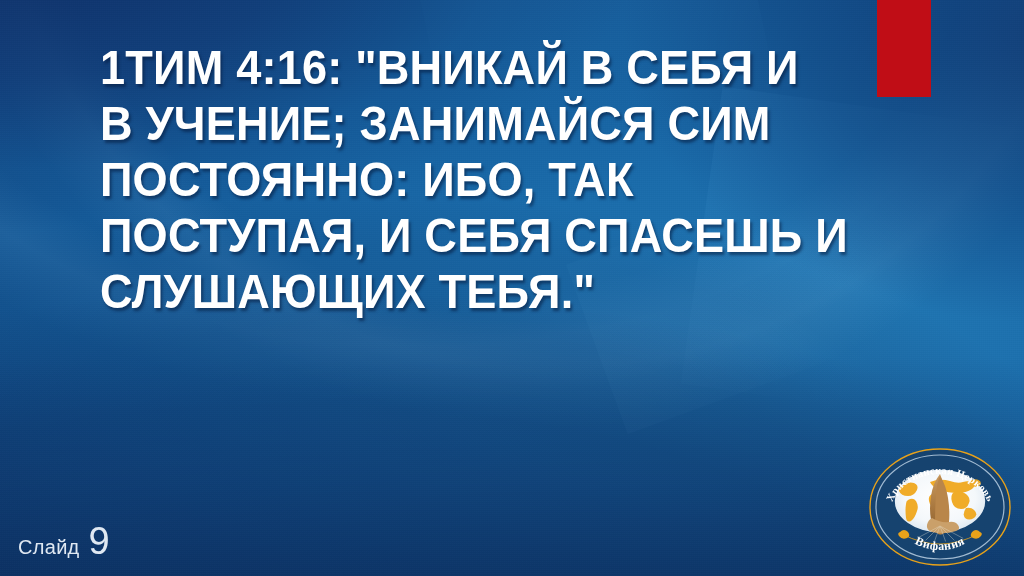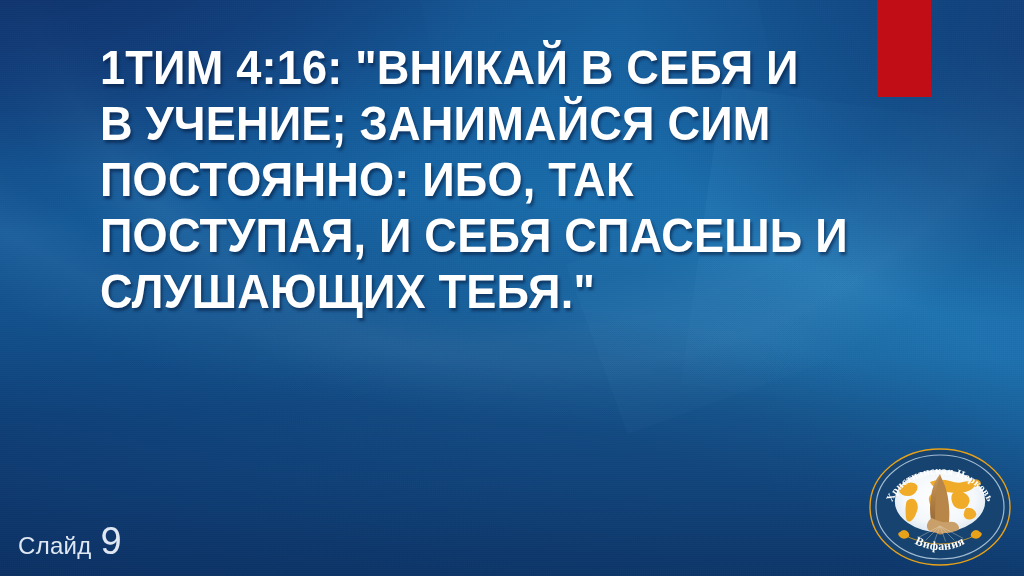--- a/index.html
+++ b/index.html
@@ -148,21 +148,21 @@
   
   .slide-number {
     position: absolute;
     left: 18px;
     bottom: 16px;
     display: flex;
     align-items: baseline;
     color: #dfe8f2;
   }
   .slide-number .label {
-    font-size: 24px;
+    font-size: 20px;
     font-weight: normal;
     letter-spacing: 0.3px;
   }
   .slide-number .num {
     font-size: 38px;
     font-weight: normal;
     margin-left: 9px;
     line-height: 1;
   }
 

